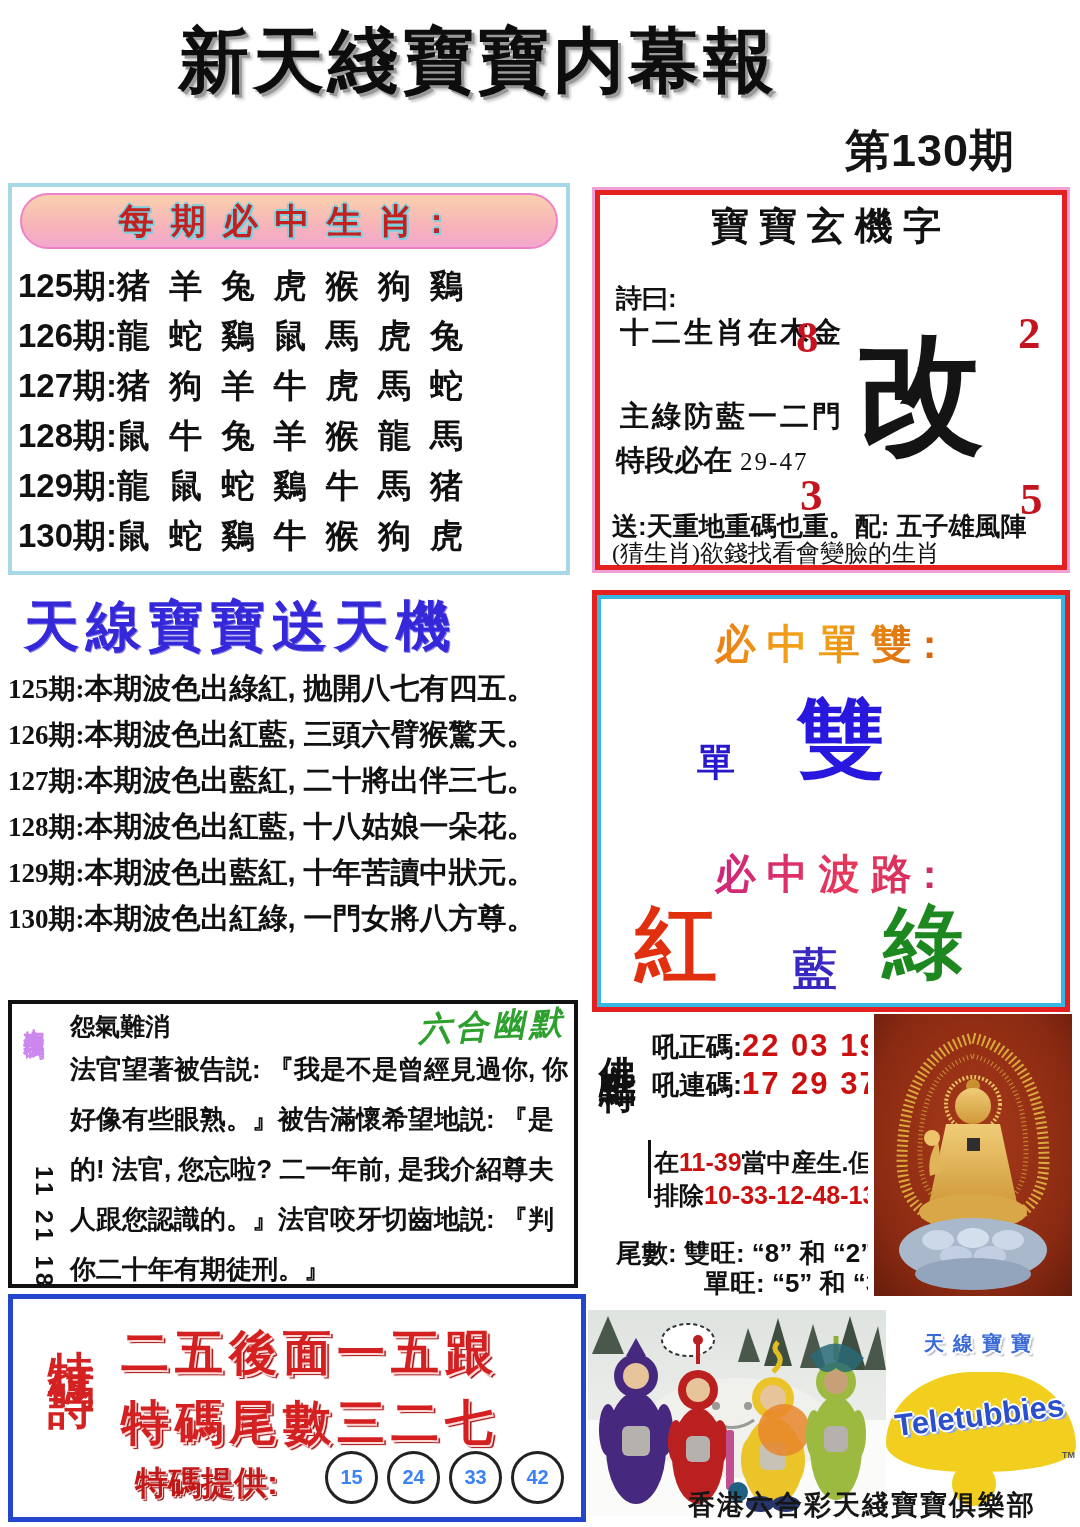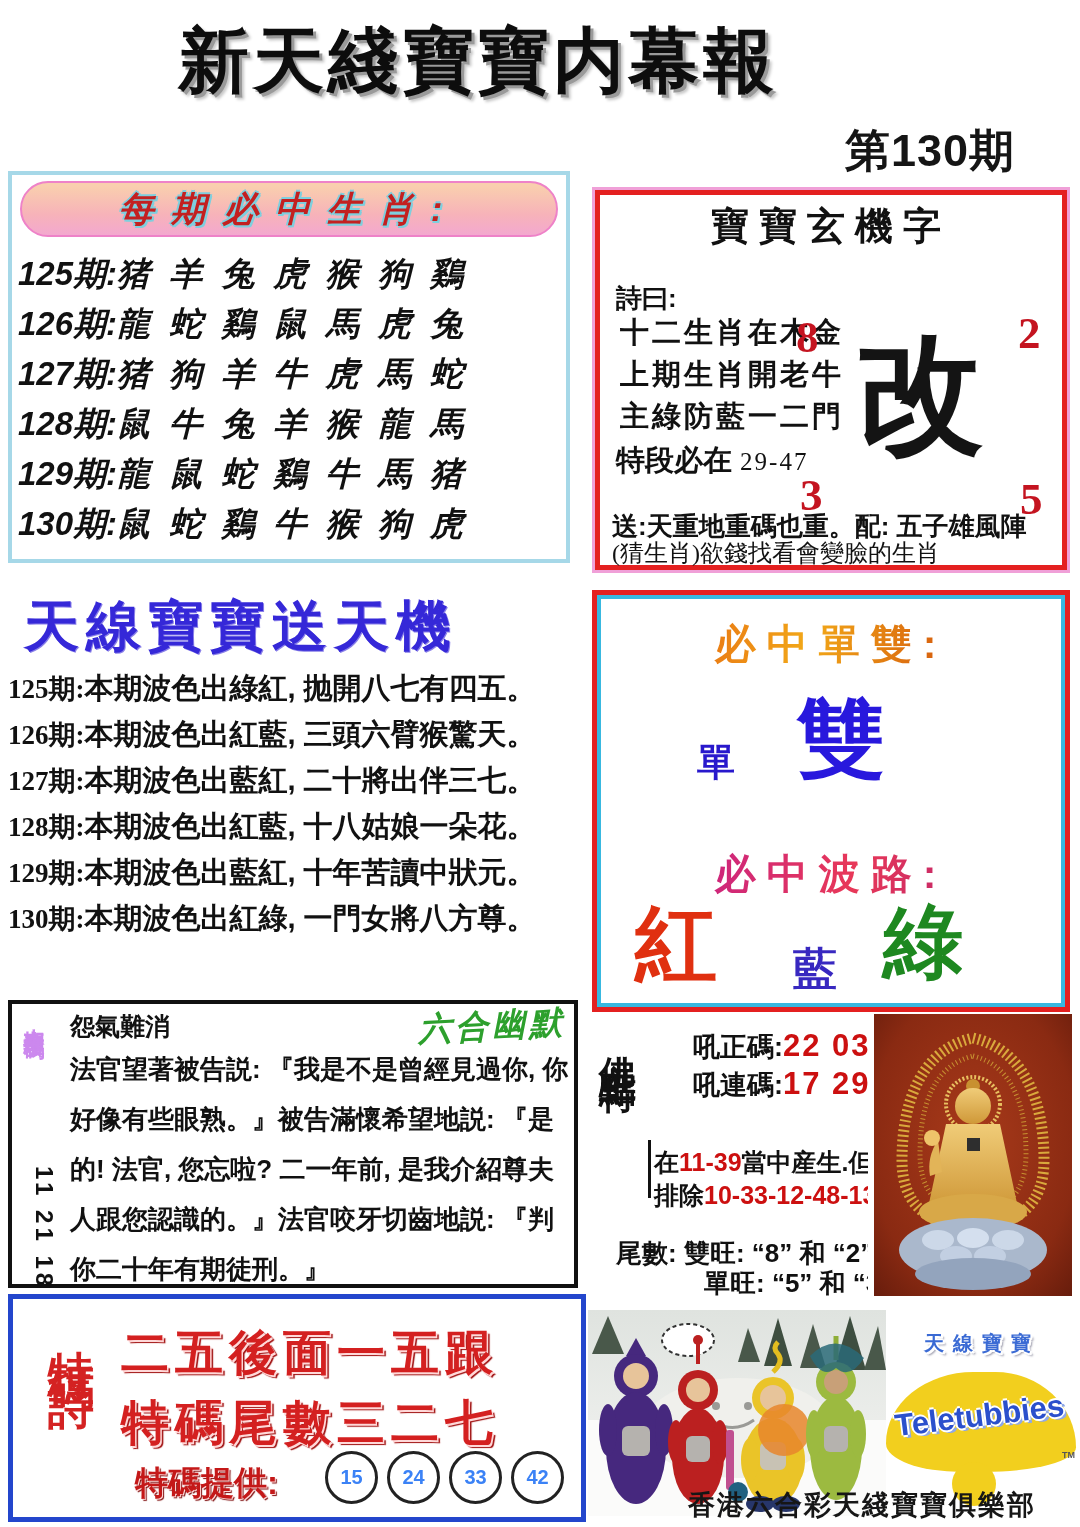--- a/index.html
+++ b/index.html
@@ -7,21 +7,21 @@
         font-family:"Liberation Sans","DejaVu Sans",sans-serif;color:#111;}
   .abs{position:absolute;}
   .serif{font-family:"Liberation Serif","DejaVu Serif",serif;}
 
   
   .masthead{left:178px;top:14px;font-size:71px;font-weight:900;letter-spacing:4px;color:#0d0d0d;
             text-shadow:3px 3px 0 #9a9a9a,5px 5px 3px #c8c8c8;}
   .issue-no{left:845px;top:121px;font-size:45px;font-weight:900;color:#151515;letter-spacing:1px;}
 
   
-  .zodiac-box{left:8px;top:171px;width:554px;height:384px;border:4px solid #a6d8e8;background:#fff;font-style:italic;}
+  .zodiac-box{left:8px;top:183px;width:554px;height:384px;border:4px solid #a6d8e8;background:#fff;}
   .zodiac-capsule{position:absolute;left:8px;top:6px;right:8px;height:52px;border-radius:30px;
                   border:2px solid #ee82c8;background:linear-gradient(180deg,#f9cfae 5%,#f7b3b9 60%,#f3a8cf 100%);
                   display:flex;align-items:center;justify-content:center;}
   .zodiac-capsule span{font-size:35px;font-weight:900;color:#c32020;letter-spacing:17px;
                   text-shadow:2px 0 0 #7ecfde,-2px 0 0 #7ecfde,0 2px 0 #7ecfde,0 -2px 0 #7ecfde,2px 2px 0 #7ecfde;}
   .zodiac-rows{position:absolute;left:6px;top:74px;right:4px;}
   .zodiac-row{font-size:33px;font-weight:900;line-height:50px;white-space:nowrap;}
   .zodiac-row .animals{letter-spacing:5px;}
 
   
@@ -67,21 +67,21 @@
   .humor-tag{position:absolute;right:8px;top:0px;font-size:33px;font-weight:900;color:#2da02d;
              font-style:italic;transform:rotate(-3deg);letter-spacing:4px;}
   .joke-body{position:absolute;left:58px;top:40px;width:506px;font-size:26px;font-weight:900;line-height:50px;}
 
   
   .fozhu-title{left:592px;top:1026px;writing-mode:vertical-rl;text-orientation:upright;
                font-size:37px;font-weight:900;letter-spacing:7px;height:180px;
                font-family:"Liberation Serif","DejaVu Serif",serif;}
   .fozhu-divider{left:648px;top:1140px;width:3px;height:58px;background:#111;}
   .fz-line{white-space:nowrap;}
-  .fz-label{font-size:27px;font-weight:900;margin-left:41px;}
+  .fz-label{font-size:27px;font-weight:900;}
   .fz-num{font-size:31px;font-weight:900;color:#cc1010;letter-spacing:2px;}
   .fz-range{font-size:25px;font-weight:900;}
   .fz-range b{color:#cc1010;}
   .fz-tail{font-size:26px;font-weight:900;white-space:nowrap;}
 
   
   .buddha{left:868px;top:1012px;width:206px;height:286px;}
 
   
   .poem-box{left:8px;top:1294px;width:568px;height:218px;border:5px solid #2346cc;background:#fff;}
@@ -128,21 +128,20 @@
       <div class="zodiac-row"><span>129期:</span><span class="animals">龍 鼠 蛇 鷄 牛 馬 猪</span></div>
       <div class="zodiac-row"><span>130期:</span><span class="animals">鼠 蛇 鷄 牛 猴 狗 虎</span></div>
     </div>
   </div>
 
   <div class="abs mystery-box">
     <div class="mystery-inner">
       <div class="mystery-title serif">寶寶玄機字</div>
       <div class="poem-label">詩曰:</div>
       <div class="poem-line" style="top:118px">十二生肖在木金</div>
-      <div class="poem-line" style="top:160px">上期生肖開老牛</div>
       <div class="poem-line" style="top:202px">主綠防藍一二門</div>
       <div class="special-line">
         <span>特段必在</span>
         <span class="serif special-range">29-47</span>
       </div>
       <div class="corner-num serif" style="left:196px;top:116px">8</div>
       <div class="corner-num serif" style="left:418px;top:112px">2</div>
       <div class="corner-num serif" style="left:200px;top:274px">3</div>
       <div class="corner-num serif" style="left:420px;top:278px">5</div>
       <div class="big-char serif">改</div>

